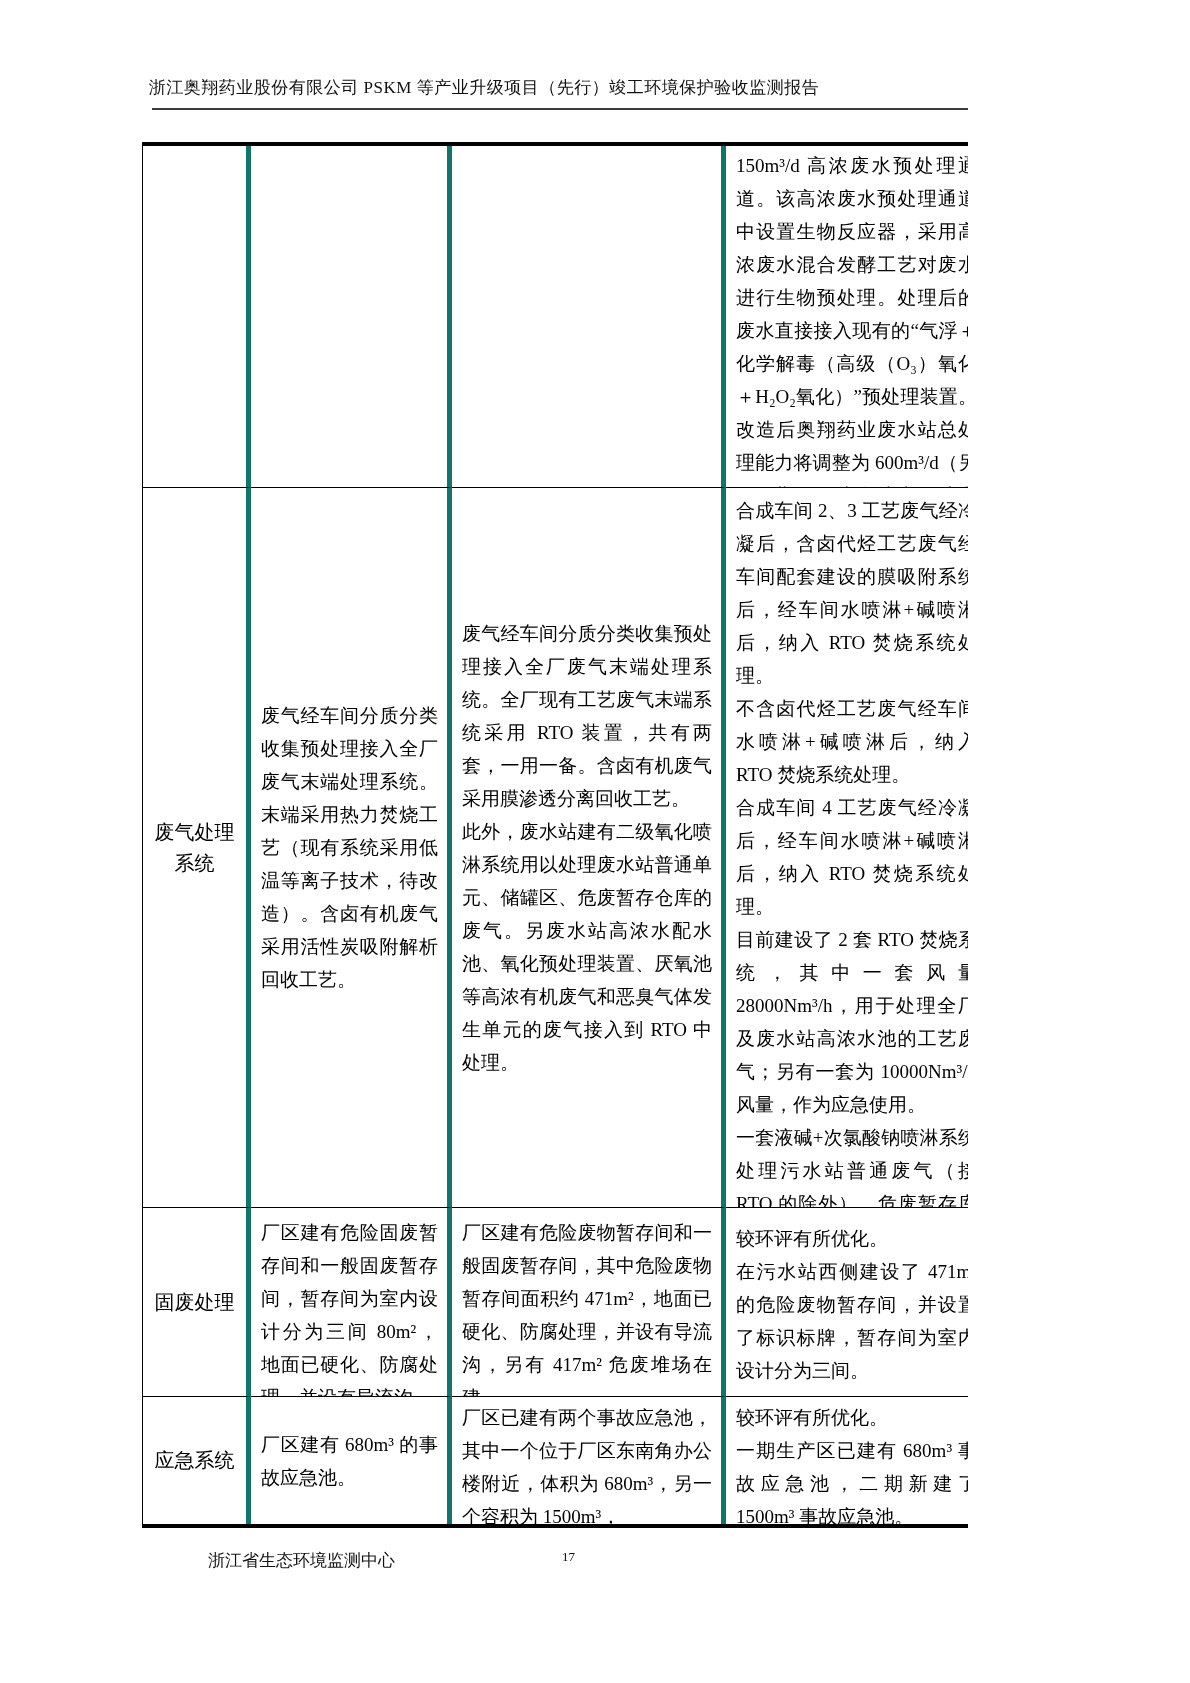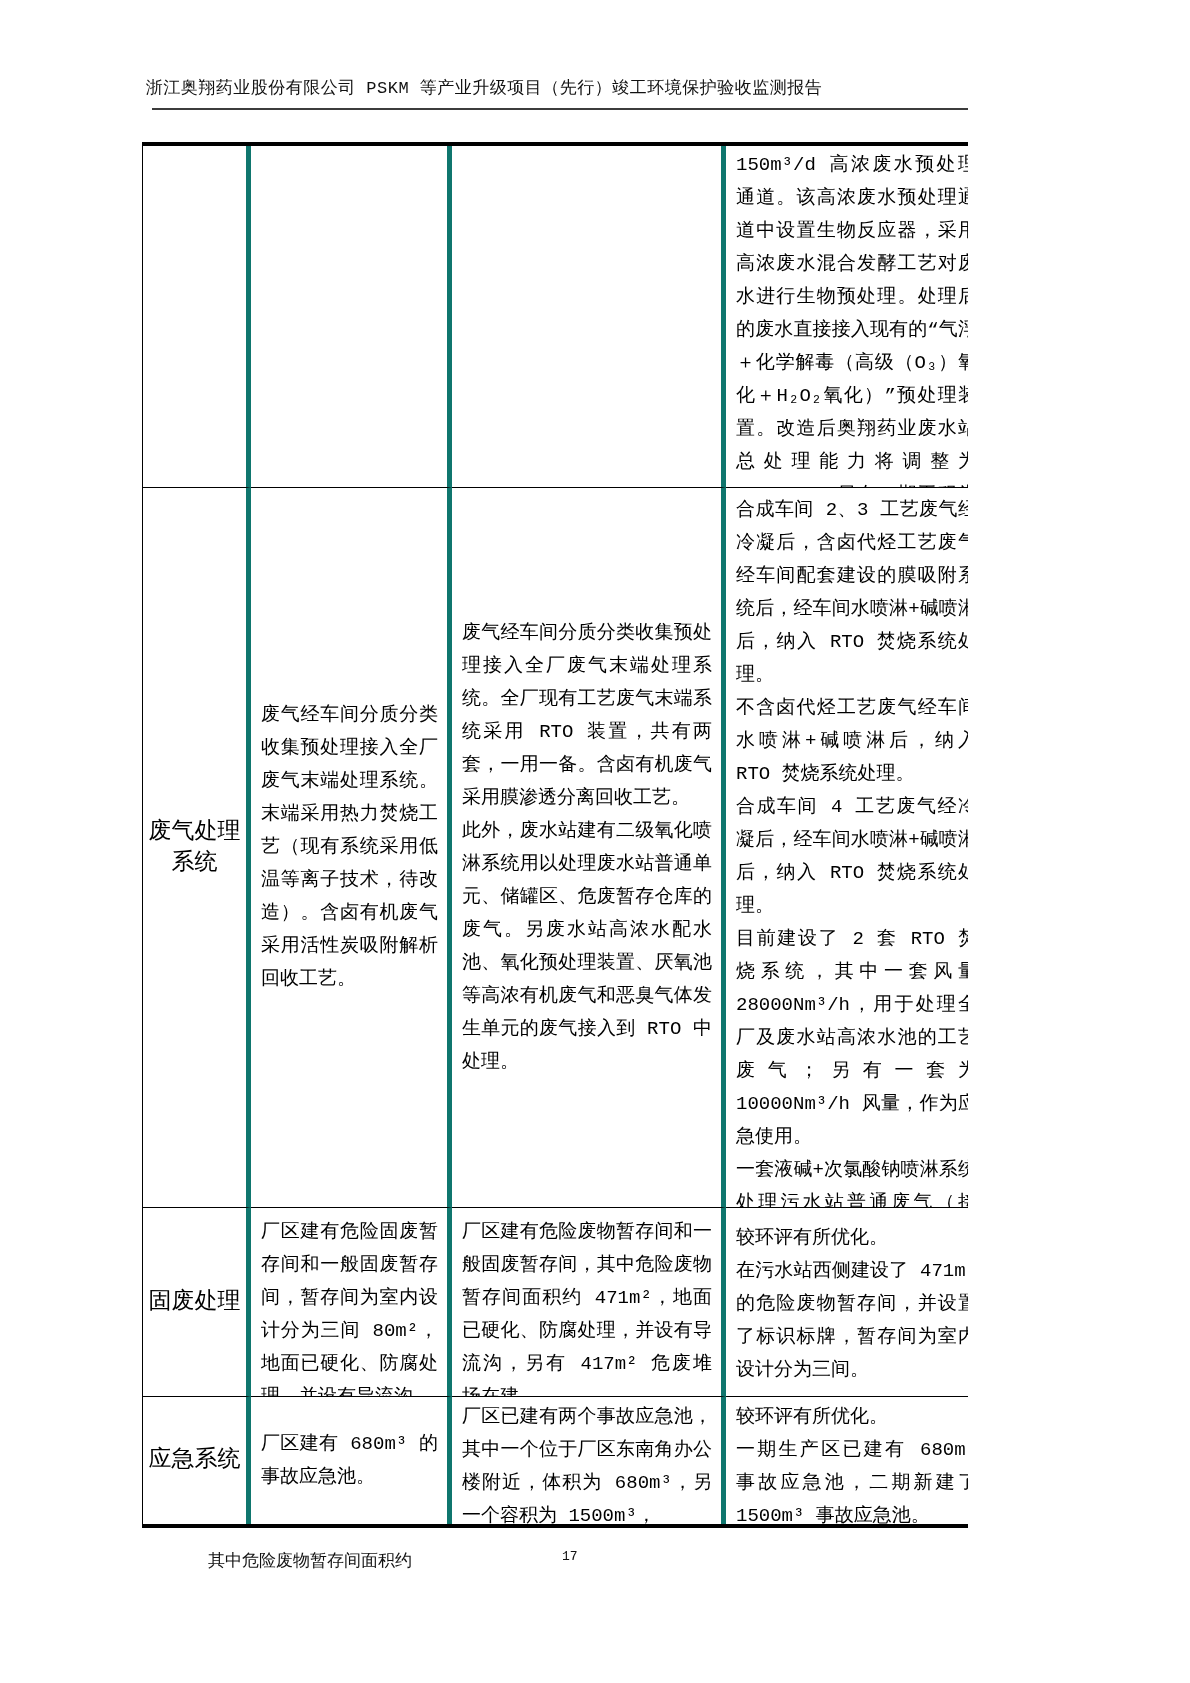--- a/index.html
+++ b/index.html
@@ -1,20 +1,20 @@
 <!DOCTYPE html>
 <html><head>
 <meta charset="utf-8">
 <style>
   html,body { margin:0; padding:0; background:#ffffff; }
   .page {
     position:relative;
     width:968px; height:1683px;
     background:#ffffff;
-    font-family:Liberation Mono, monospace;
+    font-family:Liberation Serif, serif;
     color:#000;
     overflow:hidden;
   }
   .doc-header-title {
     position:absolute;
     top:76px; left:0; width:100%;
     text-align:center;
     font-size:17px;
     letter-spacing:0.5px;
     color:#111;
@@ -50,21 +50,21 @@
     text-align:justify;
     white-space:pre-line;
   }
   .v-center { display:flex; align-items:center; }
   .label-cell {
     display:flex; align-items:center; justify-content:center;
     text-align:center;
     padding:4px;
   }
   .label-text {
-    font-size:23px;
+    font-size:20px;
     line-height:31px;
     max-width:4.3em;
   }
   .footer-org {
     position:absolute;
     top:1549px; left:208px;
     font-size:17px; color:#111;
   }
   .footer-page {
     position:absolute;
@@ -132,16 +132,16 @@
     <div class="cell last-row text-cell" style="padding-top:4px;">
       <div class="cell-text">厂区已建有两个事故应急池，其中一个位于厂区东南角办公楼附近，体积为 680m³，另一个容积为 1500m³，</div>
     </div>
     <div class="cell last-row last-col text-cell" style="padding-top:4px;">
       <div class="cell-text">较环评有所优化。
 一期生产区已建有 680m³ 事故应急池，二期新建了 1500m³ 事故应急池。</div>
     </div>
 
   </div>
 
-  <div class="footer-org">其中危险废物暂存间面积约</div>
+  <div class="footer-org">浙江省生态环境监测中心</div>
   <div class="footer-page">17</div>
 
 </div>
 
 </body></html>

